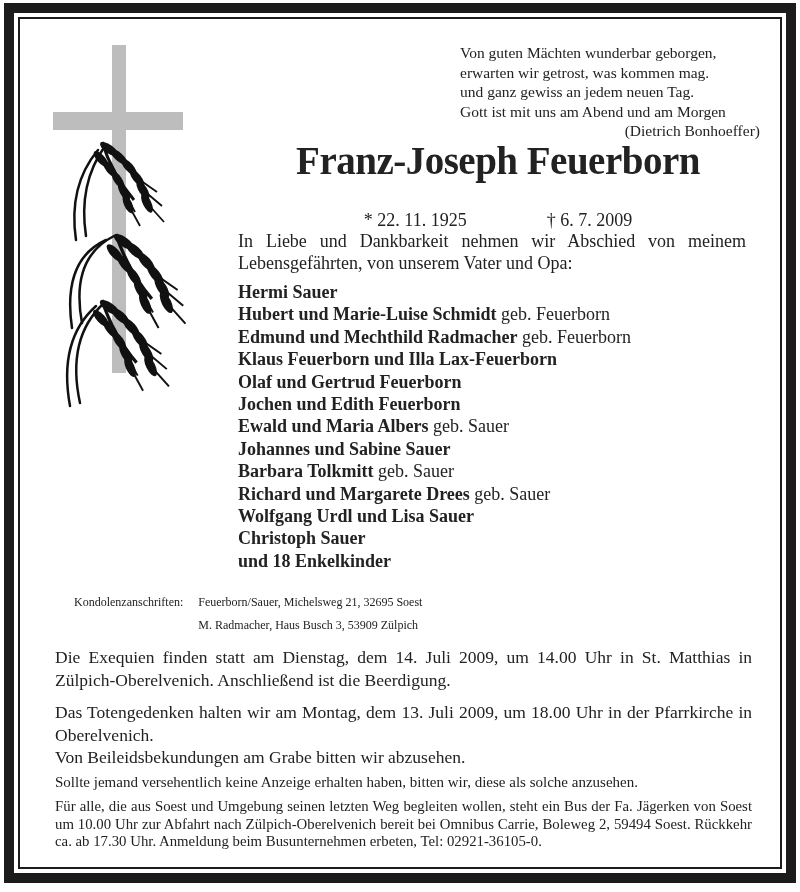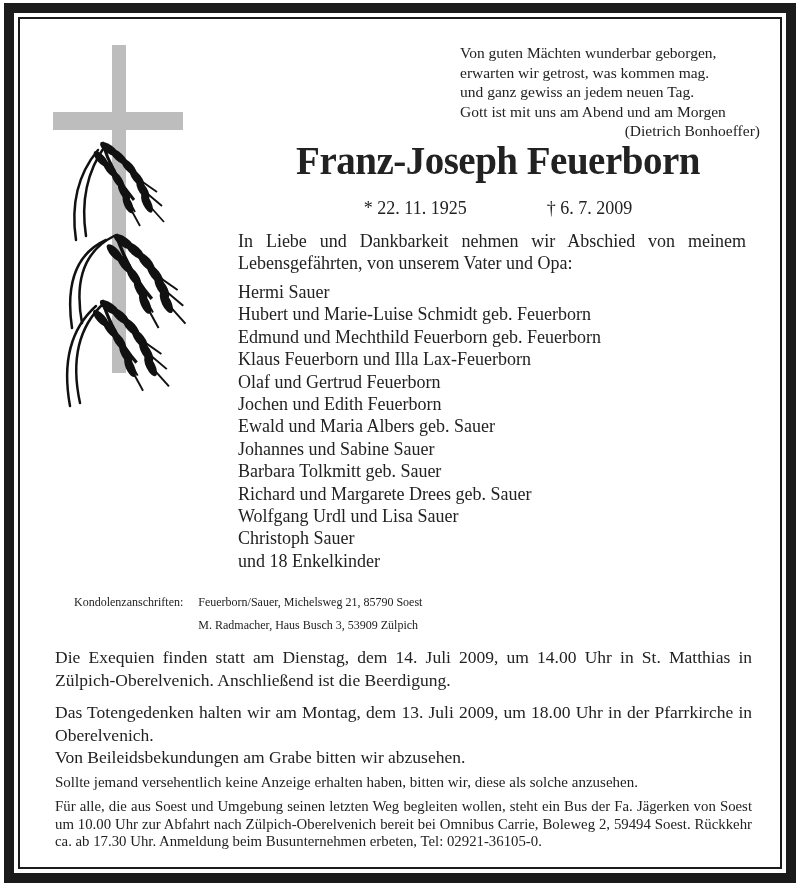--- a/index.html
+++ b/index.html
@@ -39,29 +39,29 @@
 
   .title{
     left:198px;top:120px;width:560px;text-align:center;
     font-size:39px;font-weight:bold;line-height:1.15;
     letter-spacing:-0.5px;white-space:nowrap;
   }
   .dates{
     left:198px;top:178px;width:560px;text-align:center;
     font-size:18px;line-height:22px;
   }
-  .dates span{display:inline-block;margin:0 40px;}
+  .dates span{display:inline-block;margin:12px 40px;}
 
   .intro{
     left:218px;top:212px;width:508px;
     font-size:18px;line-height:21.5px;text-align:justify;
   }
 
   .mourners{left:218px;top:262px;width:530px;font-size:18px;line-height:22.4px;}
-  .mourner-row .bold{font-weight:normal;}
+  .mourner-row .bold{font-weight:bold;}
 
   .condolence{
     left:35px;top:572px;width:700px;display:flex;gap:15px;
     font-size:12px;line-height:23px;margin-left:19px;
   }
   .para{
     left:35px;width:697px;
     font-size:17.5px;line-height:22.5px;text-align:justify;
     hyphens:manual;
   }
@@ -135,37 +135,37 @@
       <div class="abs title">Franz-Joseph Feuerborn</div>
       <div class="abs dates">
         <span>* 22. 11. 1925</span><span>† 6. 7. 2009</span>
       </div>
 
       <div class="abs intro">In Liebe und Dankbarkeit nehmen wir Abschied von meinem Lebensgefährten, von unserem Vater und Opa:</div>
 
       <div class="abs mourners">
         <div class="mourner-row"><span class="bold">Hermi Sauer</span><span></span></div>
         <div class="mourner-row"><span class="bold">Hubert und Marie-Luise Schmidt</span><span> geb. Feuerborn</span></div>
-        <div class="mourner-row"><span class="bold">Edmund und Mechthild Feuerborn</span><span> geb. Feuerborn</span></div>
+        <div class="mourner-row"><span class="bold">Edmund und Mechthild Radmacher</span><span> geb. Feuerborn</span></div>
         <div class="mourner-row"><span class="bold">Klaus Feuerborn und Illa Lax-Feuerborn</span><span></span></div>
         <div class="mourner-row"><span class="bold">Olaf und Gertrud Feuerborn</span><span></span></div>
         <div class="mourner-row"><span class="bold">Jochen und Edith Feuerborn</span><span></span></div>
         <div class="mourner-row"><span class="bold">Ewald und Maria Albers</span><span> geb. Sauer</span></div>
         <div class="mourner-row"><span class="bold">Johannes und Sabine Sauer</span><span></span></div>
         <div class="mourner-row"><span class="bold">Barbara Tolkmitt</span><span> geb. Sauer</span></div>
         <div class="mourner-row"><span class="bold">Richard und Margarete Drees</span><span> geb. Sauer</span></div>
         <div class="mourner-row"><span class="bold">Wolfgang Urdl und Lisa Sauer</span><span></span></div>
         <div class="mourner-row"><span class="bold">Christoph Sauer</span><span></span></div>
         <div class="mourner-row"><span class="bold">und 18 Enkelkinder</span><span></span></div>
       </div>
 
       <div class="abs condolence">
         <div>Kondolenzanschriften:</div>
         <div>
-          <div>Feuerborn/Sauer, Michelsweg 21, 85790 Soest</div>
+          <div>Feuerborn/Sauer, Michelsweg 21, 32695 Soest</div>
           <div>M. Radmacher, Haus Busch 3, 53909 Zülpich</div>
         </div>
       </div>
 
       <div class="abs para para-exequien">Die Exequien finden statt am Dienstag, dem 14. Juli 2009, um 14.00 Uhr in St. Matthias in Zülpich-Oberelvenich. Anschließend ist die Beerdigung.</div>
       <div class="abs para para-toten">Das Totengedenken halten wir am Montag, dem 13. Juli 2009, um 18.00 Uhr in der Pfarr­kirche in Oberelvenich.</div>
       <div class="abs para para-beileid">Von Beileidsbekundungen am Grabe bitten wir abzusehen.</div>
       <div class="abs para para-hinweis">Sollte jemand versehentlich keine Anzeige erhalten haben, bitten wir, diese als solche anzusehen.</div>
       <div class="abs para para-bus">Für alle, die aus Soest und Umgebung seinen letzten Weg begleiten wollen, steht ein Bus der Fa. Jägerken von Soest um 10.00 Uhr zur Abfahrt nach Zülpich-Oberelvenich bereit bei Omnibus Carrie, Boleweg 2, 59494 Soest. Rückkehr ca. ab 17.30 Uhr. Anmeldung beim Busunternehmen erbeten, Tel: 02921-36105-0.</div>
 

